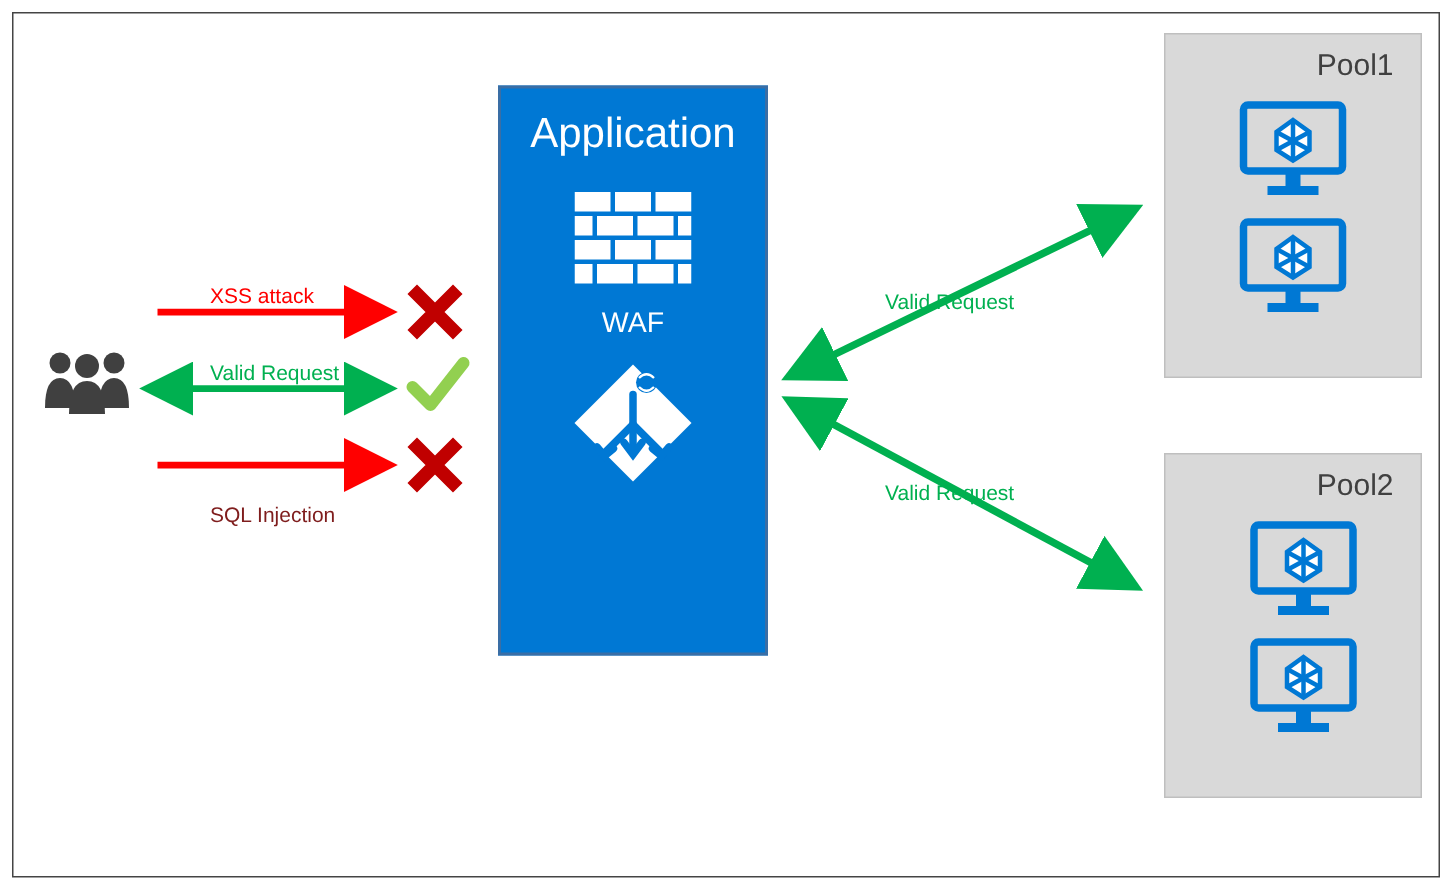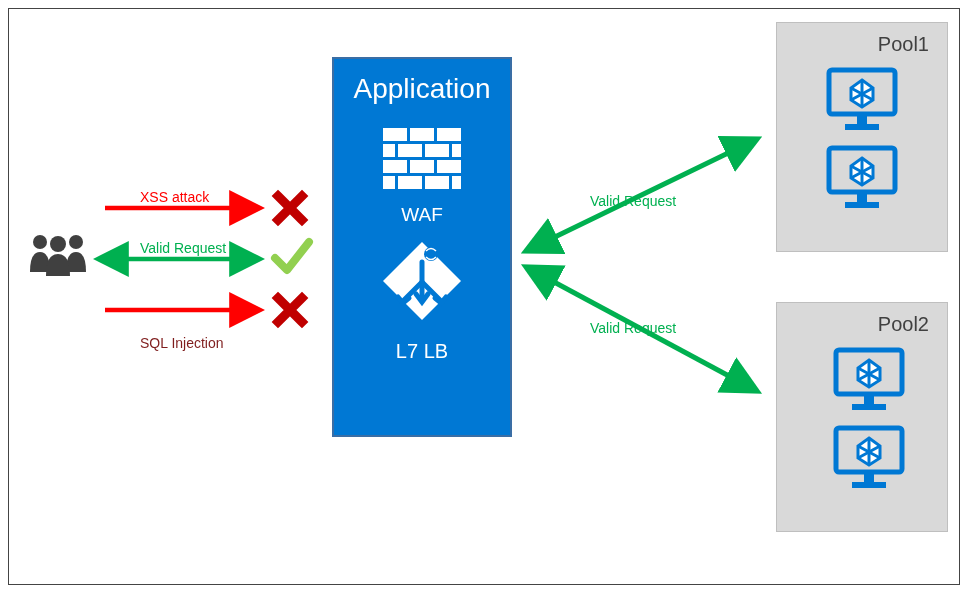--- a/index.html
+++ b/index.html
@@ -152,21 +152,20 @@
         <line x1="41" y1="42" x2="23" y2="60"></line>
         <line x1="41" y1="42" x2="59" y2="60"></line>
         <polyline points="35,54 41,62 47,54" fill="none"></polyline>
         <polyline points="17,57 22,63 28,58" fill="none"></polyline>
         <polyline points="54,58 60,63 65,57" fill="none"></polyline>
       </g>
       <circle cx="50" cy="14" r="7" fill="#0078d4"></circle>
       <path d="M45,11 Q50,6 55,11 M45,17 Q50,22 55,17" stroke="#fff" stroke-width="1.5" fill="none"></path>
     </svg>
   </div>
-  <div class="l7-label">L7 LB</div>
 </div>
 
 <div class="pool-box" style="left:776px; top:22px;">
   <div class="pool-title">Pool1</div>
   <div class="monitor-row">
     <svg width="78" height="68" viewBox="0 0 78 68">
       <rect x="6" y="4" width="66" height="44" rx="3" fill="none" stroke="#0078d4" stroke-width="5"></rect>
       <rect x="34" y="50" width="10" height="8" fill="#0078d4"></rect>
       <rect x="22" y="58" width="34" height="6" fill="#0078d4"></rect>
       <g transform="translate(39,26)" stroke="#0078d4" stroke-width="3" fill="none">

